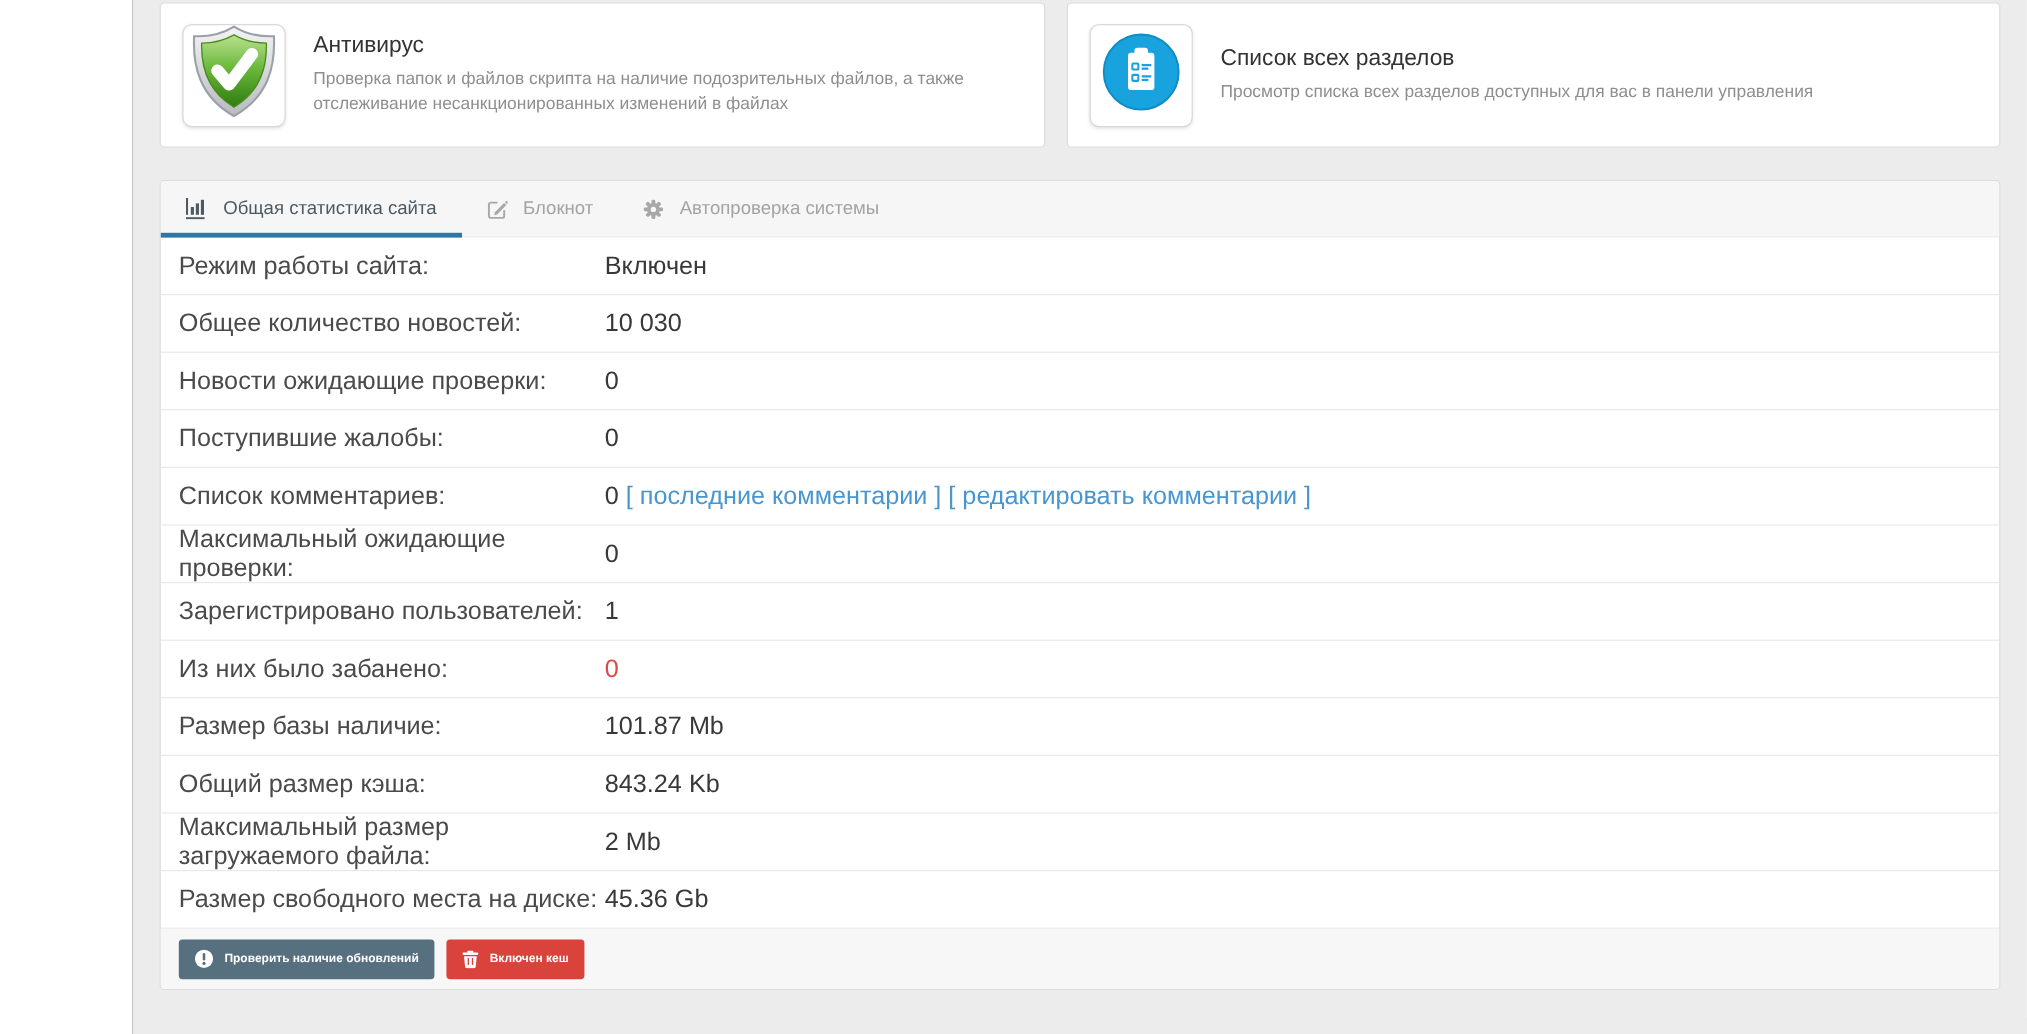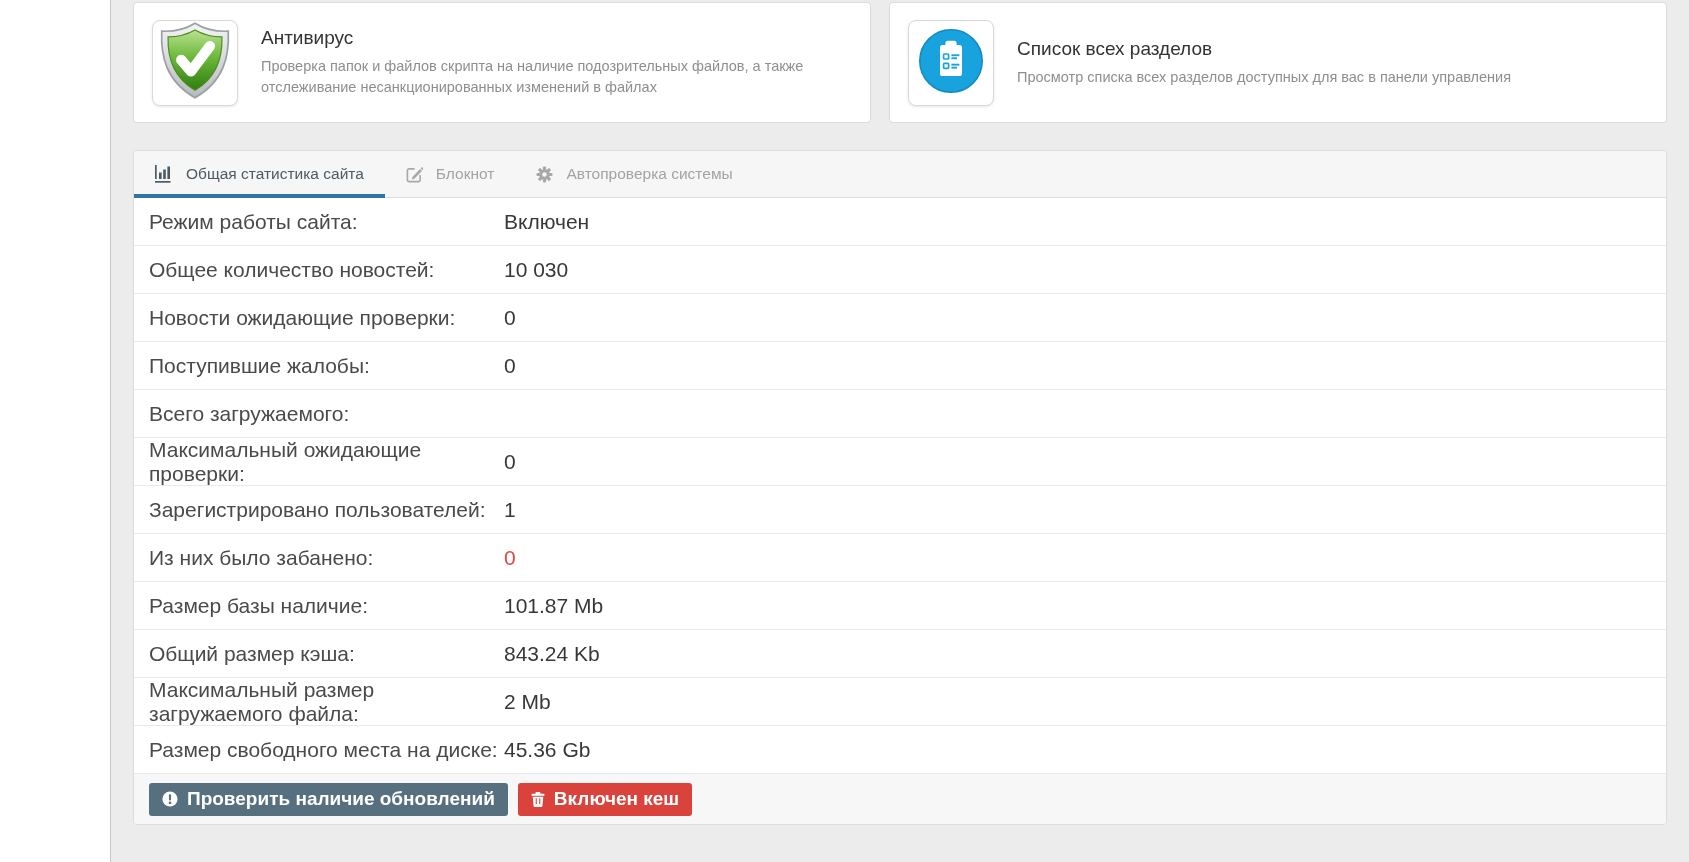--- a/index.html
+++ b/index.html
@@ -32,21 +32,21 @@
   .tab.active::after{content:"";position:absolute;left:0;right:0;bottom:-1px;height:4px;background:#2e76a4;}
 
   .stat-row{display:flex;align-items:center;height:47px;border-bottom:1px solid #e9e9e9;font-size:21px;padding-left:15px;}
   .stat-label{width:355px;flex-shrink:0;color:#4a4a4a;}
   .stat-value{color:#383838;}
   .value-link-group{color:#4796cf;}
   .value-link-group a{color:#4796cf;text-decoration:none;cursor:pointer;}
 
   .panel-footer{height:50px;background:#f7f7f8;border-radius:0 0 4px 4px;display:flex;align-items:center;gap:10px;padding:0 15px;}
   .btn{display:inline-flex;align-items:center;gap:9px;height:33px;padding:0 13px;border:none;border-radius:3px;
-       color:#fff;font-weight:bold;font-size:19px;font-family:inherit;cursor:pointer;justify-content:center;}
+       color:#fff;font-weight:bold;font-size:10px;font-family:inherit;cursor:pointer;justify-content:center;}
   .btn-update{background:#56707f;}
   .btn-clear{background:#d9433b;}
 </style>
 </head>
 <body>
 
 <div class="sidebar"></div>
 
 <div class="content">
 
@@ -162,21 +162,22 @@
         <div class="stat-label">Новости ожидающие проверки:</div>
         <div class="stat-value"><span>0</span></div>
       </div>
 
       <div class="stat-row">
         <div class="stat-label">Поступившие жалобы:</div>
         <div class="stat-value"><span>0</span></div>
       </div>
 
       <div class="stat-row">
-        <div class="stat-label">Всего загружаемого:</div>
+        <div class="stat-label">Список комментариев:</div>
+        <div class="stat-value"><span>0</span><span class="value-link-group"> [ <a>последние комментарии</a> ]</span><span class="value-link-group"> [ <a>редактировать комментарии</a> ]</span></div>
       </div>
 
       <div class="stat-row">
         <div class="stat-label">Максимальный ожидающие проверки:</div>
         <div class="stat-value"><span>0</span></div>
       </div>
 
       <div class="stat-row">
         <div class="stat-label">Зарегистрировано пользователей:</div>
         <div class="stat-value"><span>1</span></div>

